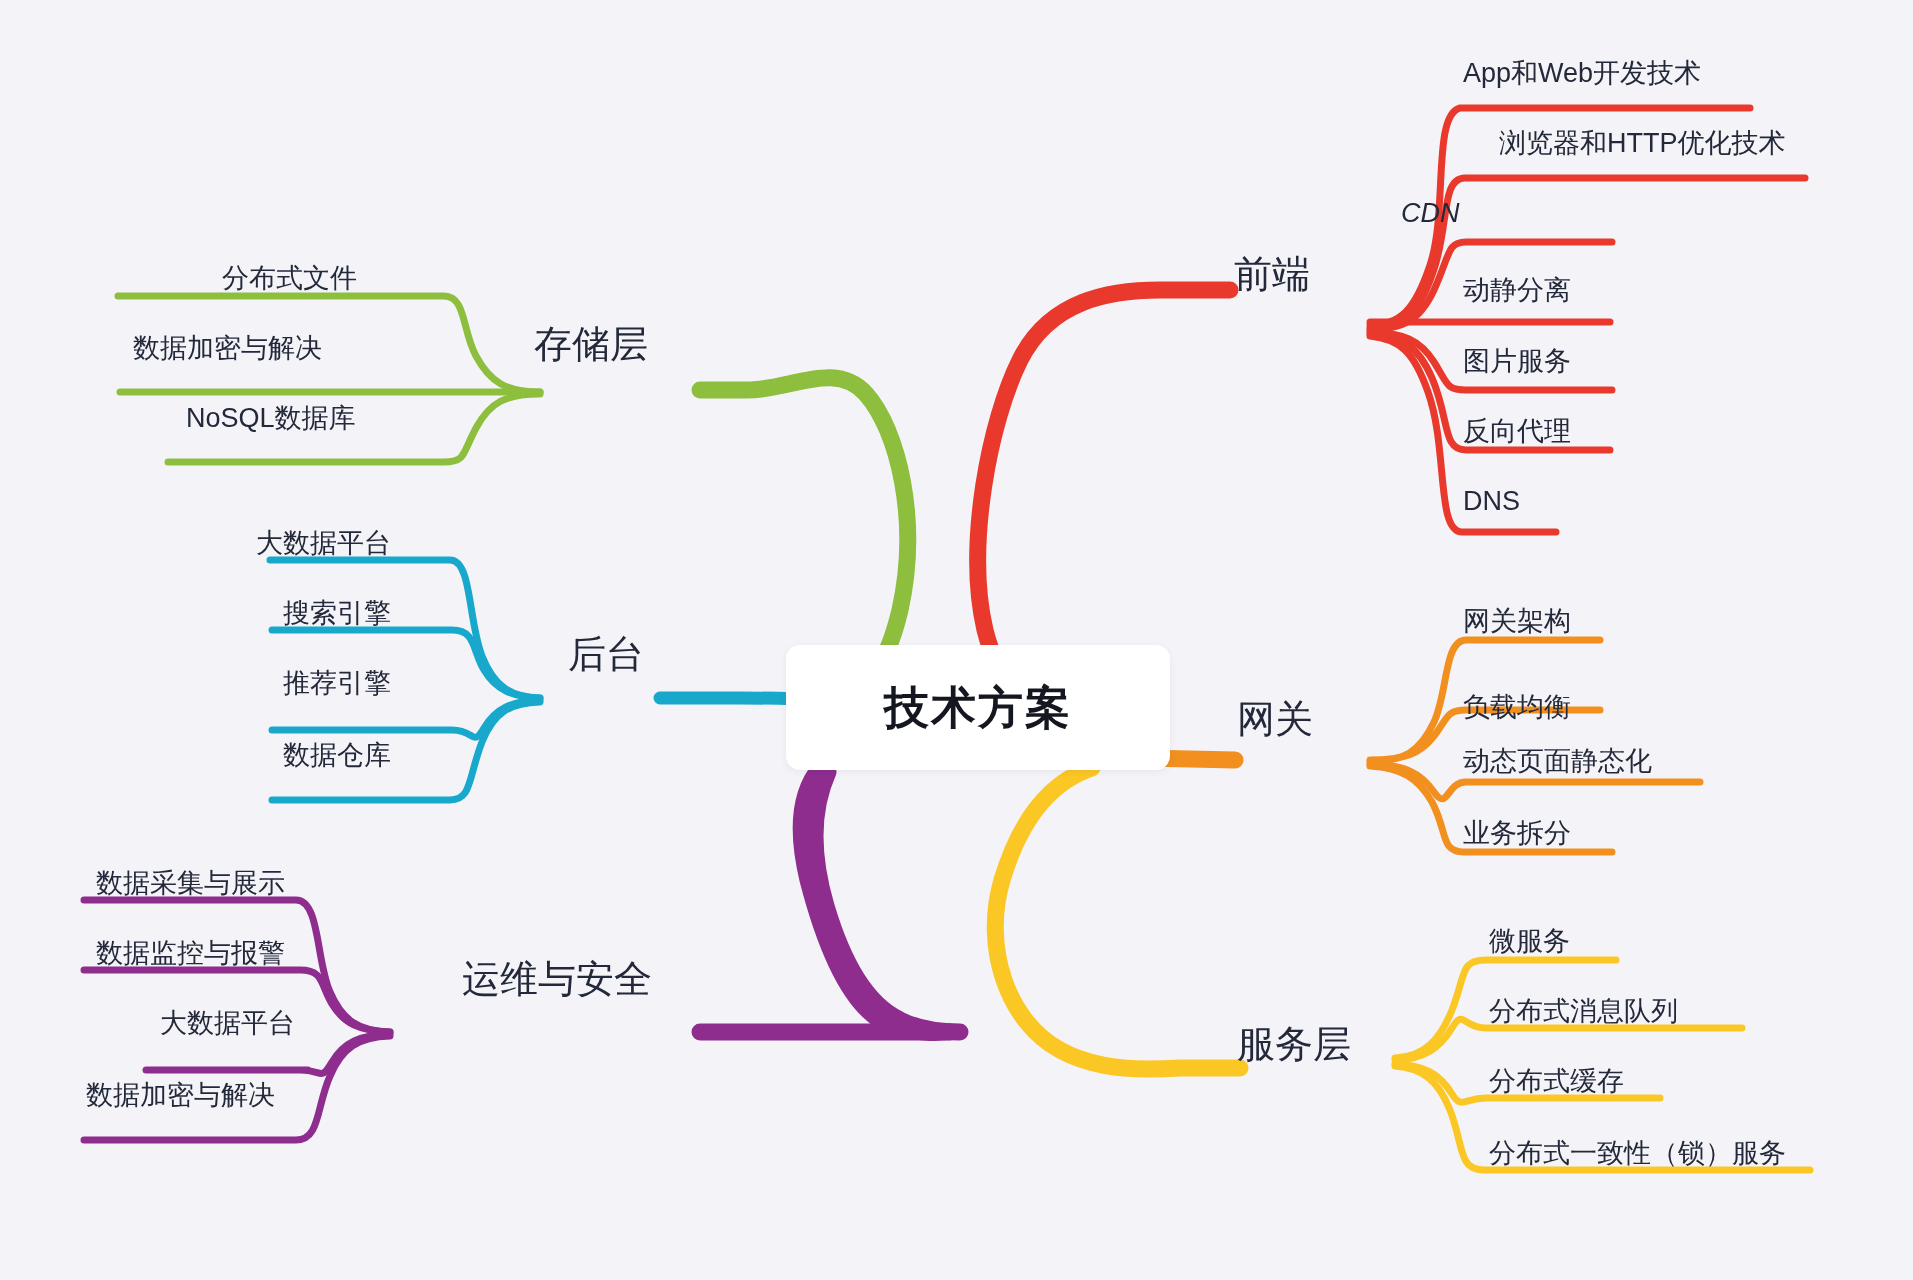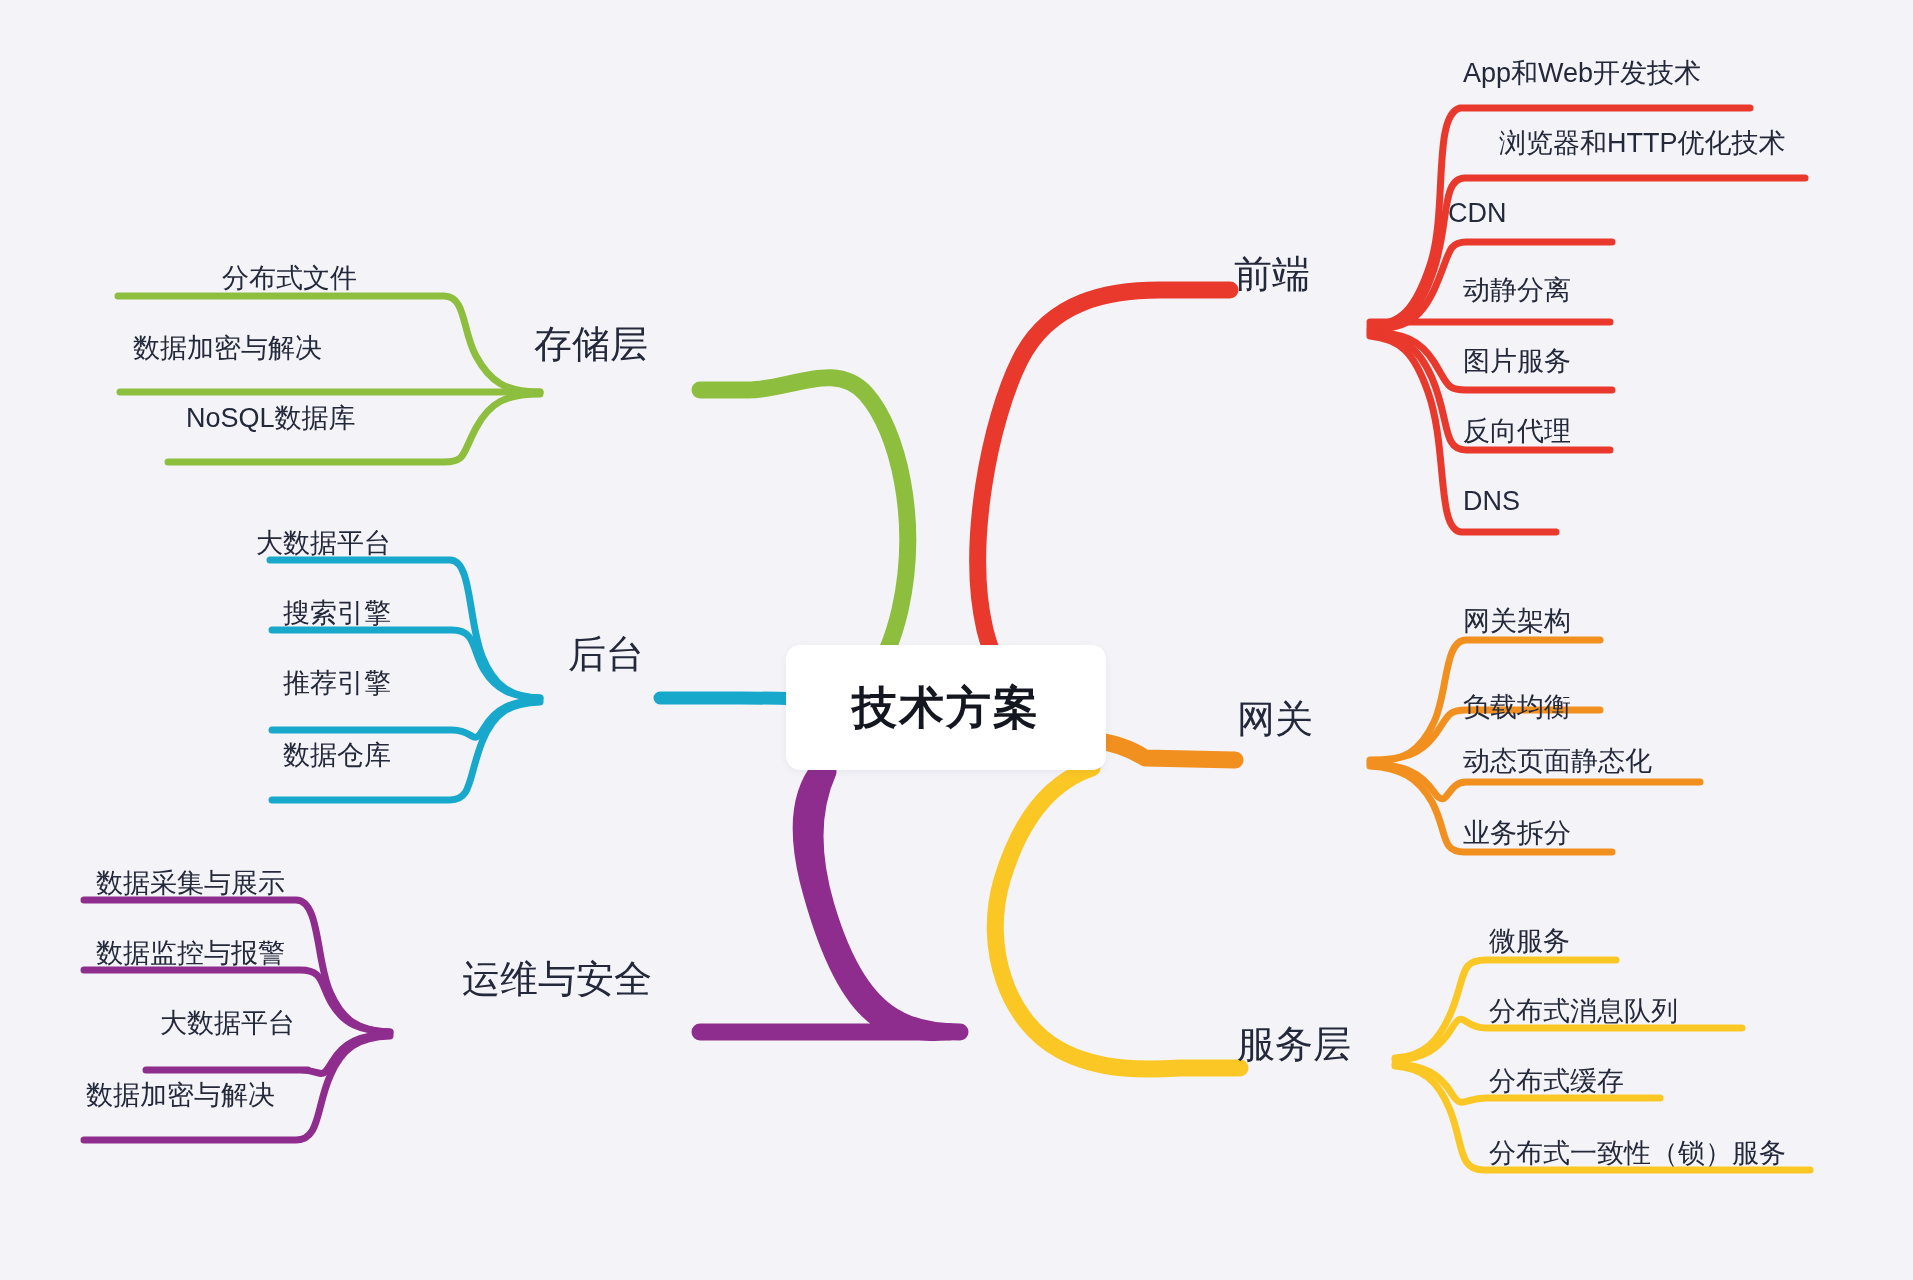--- a/index.html
+++ b/index.html
@@ -99,39 +99,39 @@
 
       <path d="M820,768 C800,792 796,830 808,880 C824,942 848,1000 880,1020 C906,1036 930,1032 950,1032 L700,1032" stroke="#8e2d8e" stroke-width="17"></path>
       <path d="M828,772 C810,812 812,858 826,906 C842,960 866,1004 900,1020 C920,1030 940,1032 960,1032" stroke="#8e2d8e" stroke-width="17"></path>
       <path d="M390,1032 C358,1031 342,1020 330,992 C316,960 320,900 296,900 L84,900" stroke="#8e2d8e" stroke-width="7"></path>
       <path d="M390,1032 C360,1031 344,1024 332,1004 C320,984 324,970 300,970 L84,970" stroke="#8e2d8e" stroke-width="7"></path>
       <path d="M390,1034 C360,1035 344,1042 332,1062 C320,1082 324,1070 300,1070 L308,1070 L146,1070" stroke="#8e2d8e" stroke-width="7"></path>
       <path d="M390,1036 C358,1037 342,1048 330,1076 C316,1108 320,1140 296,1140 L84,1140" stroke="#8e2d8e" stroke-width="7"></path>
     </g>
   </svg>
 
-  <div class="center-node" style="left:786px; top:645px; width:320px; height:125px;">
+  <div class="center-node" style="left:786px; top:645px; width:384px; height:125px;">
     <span class="center-node-text">技术方案</span>
   </div>
 
   <div class="node-label lvl1" style="left:1234px; top:255px;">前端</div>
 
   <div class="node-label lvl1" style="left:1237px; top:700px;">网关</div>
 
   <div class="node-label lvl1" style="left:1237px; top:1025px;">服务层</div>
 
   <div class="node-label lvl1" style="left:534px; top:325px;">存储层</div>
 
   <div class="node-label lvl1" style="left:568px; top:635px;">后台</div>
 
   <div class="node-label lvl1" style="left:462px; top:960px;">运维与安全</div>
 
   <div class="node-label lvl2" style="left:1463px; top:60px;">App和Web开发技术</div>
   <div class="node-label lvl2" style="left:1463px; top:130px;margin-left:36px;">浏览器和HTTP优化技术</div>
-  <div class="node-label lvl2" style="left:1448px; top:200px;">CDN</div>
+  <div class="node-label lvl2" style="left:1401px; top:200px;font-style:italic;">CDN</div>
   <div class="node-label lvl2" style="left:1463px; top:277px;">动静分离</div>
   <div class="node-label lvl2" style="left:1463px; top:348px;">图片服务</div>
   <div class="node-label lvl2" style="left:1463px; top:418px;">反向代理</div>
   <div class="node-label lvl2" style="left:1463px; top:488px;">DNS</div>
 
   <div class="node-label lvl2" style="left:1463px; top:608px;">网关架构</div>
   <div class="node-label lvl2" style="left:1463px; top:694px;">负载均衡</div>
   <div class="node-label lvl2" style="left:1463px; top:748px;">动态页面静态化</div>
   <div class="node-label lvl2" style="left:1463px; top:820px;">业务拆分</div>
 

